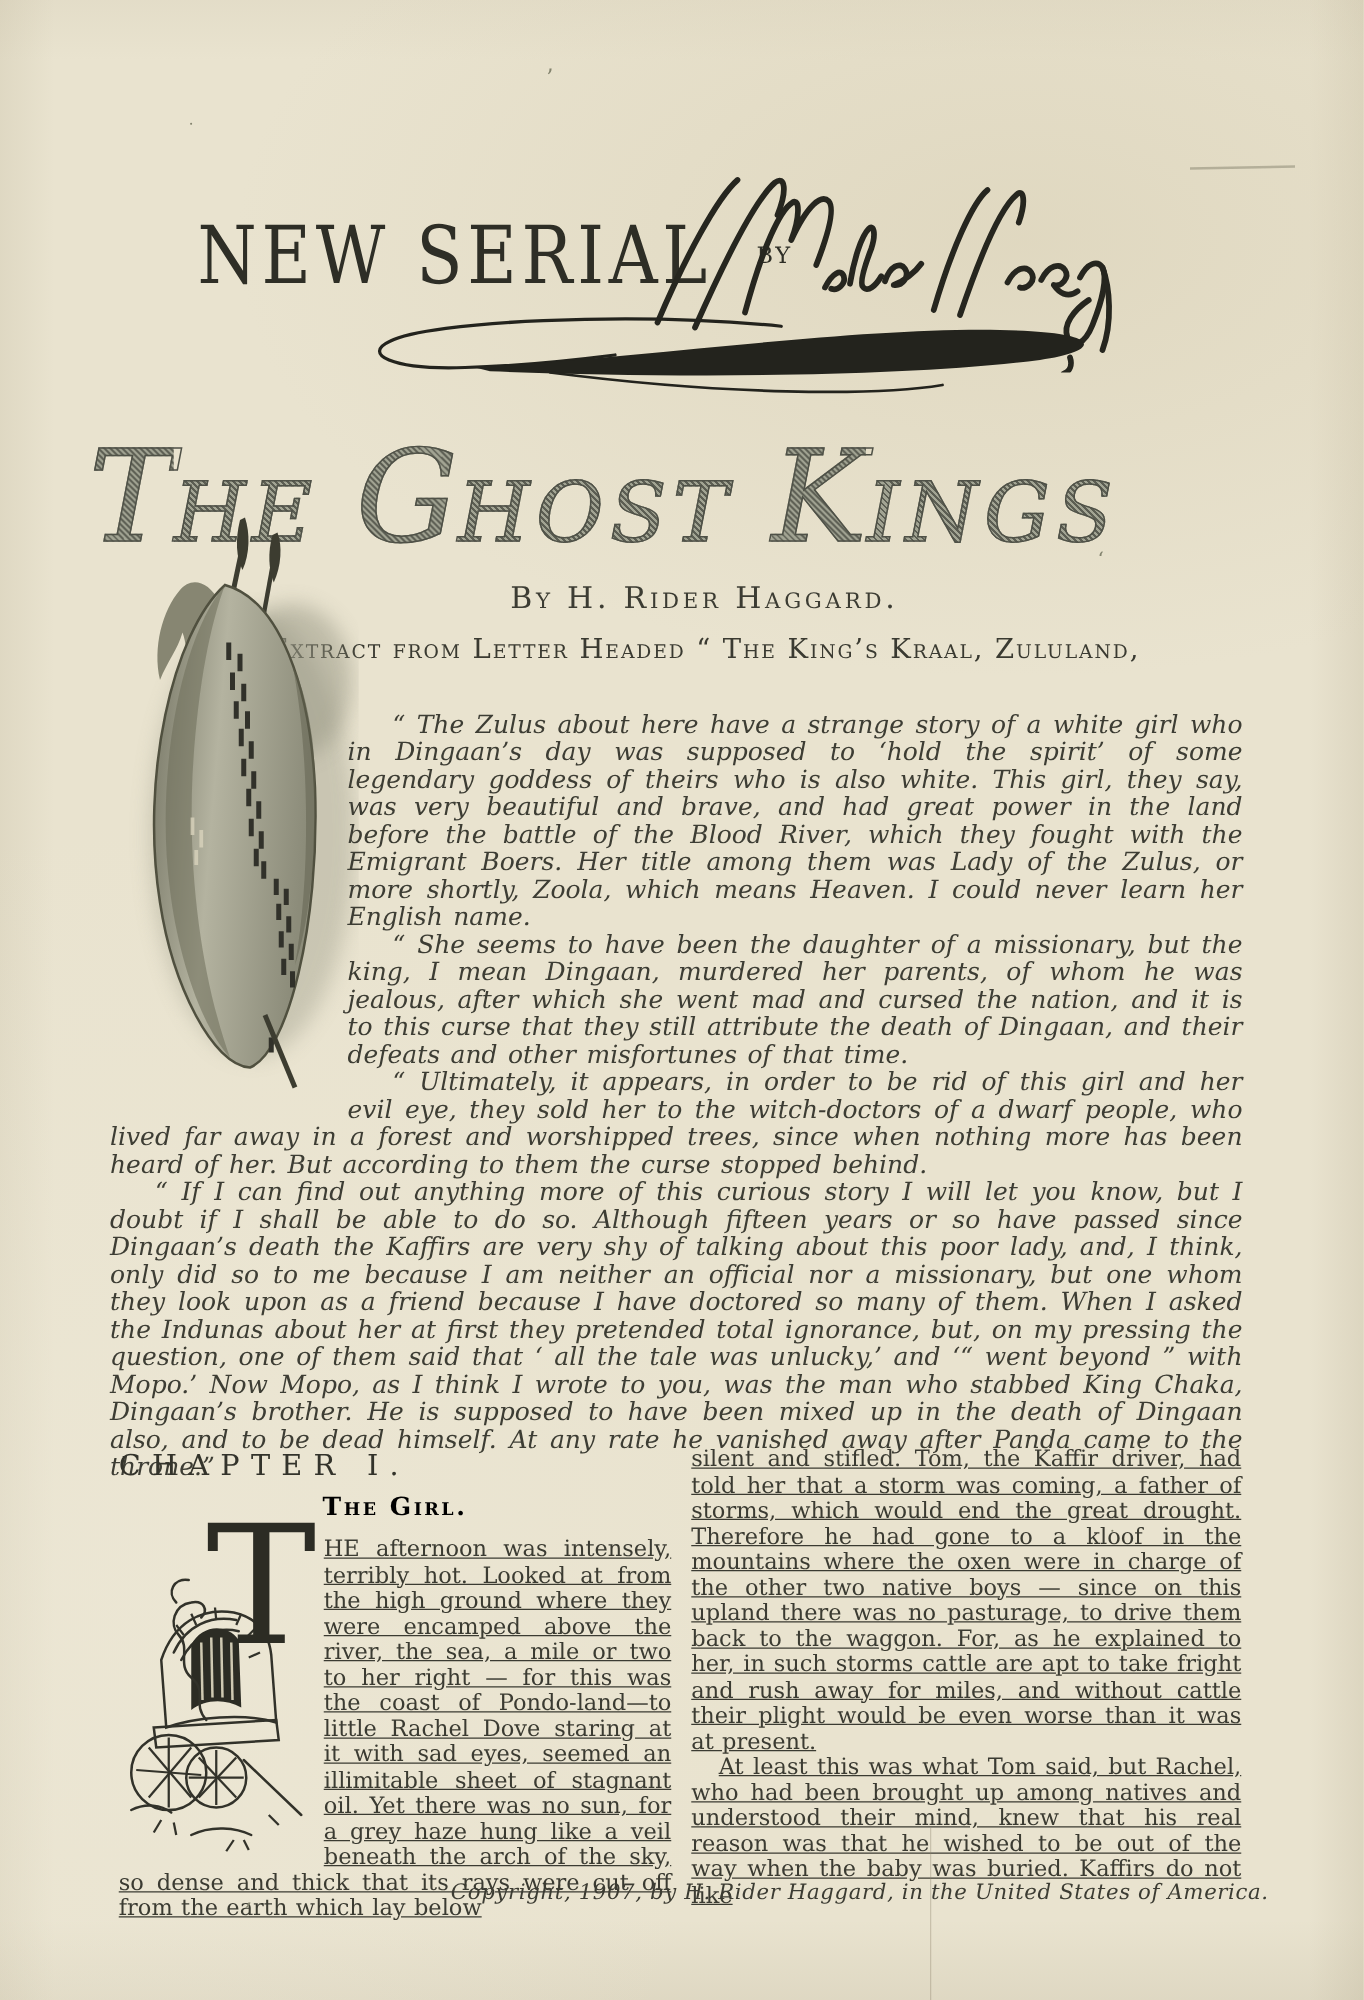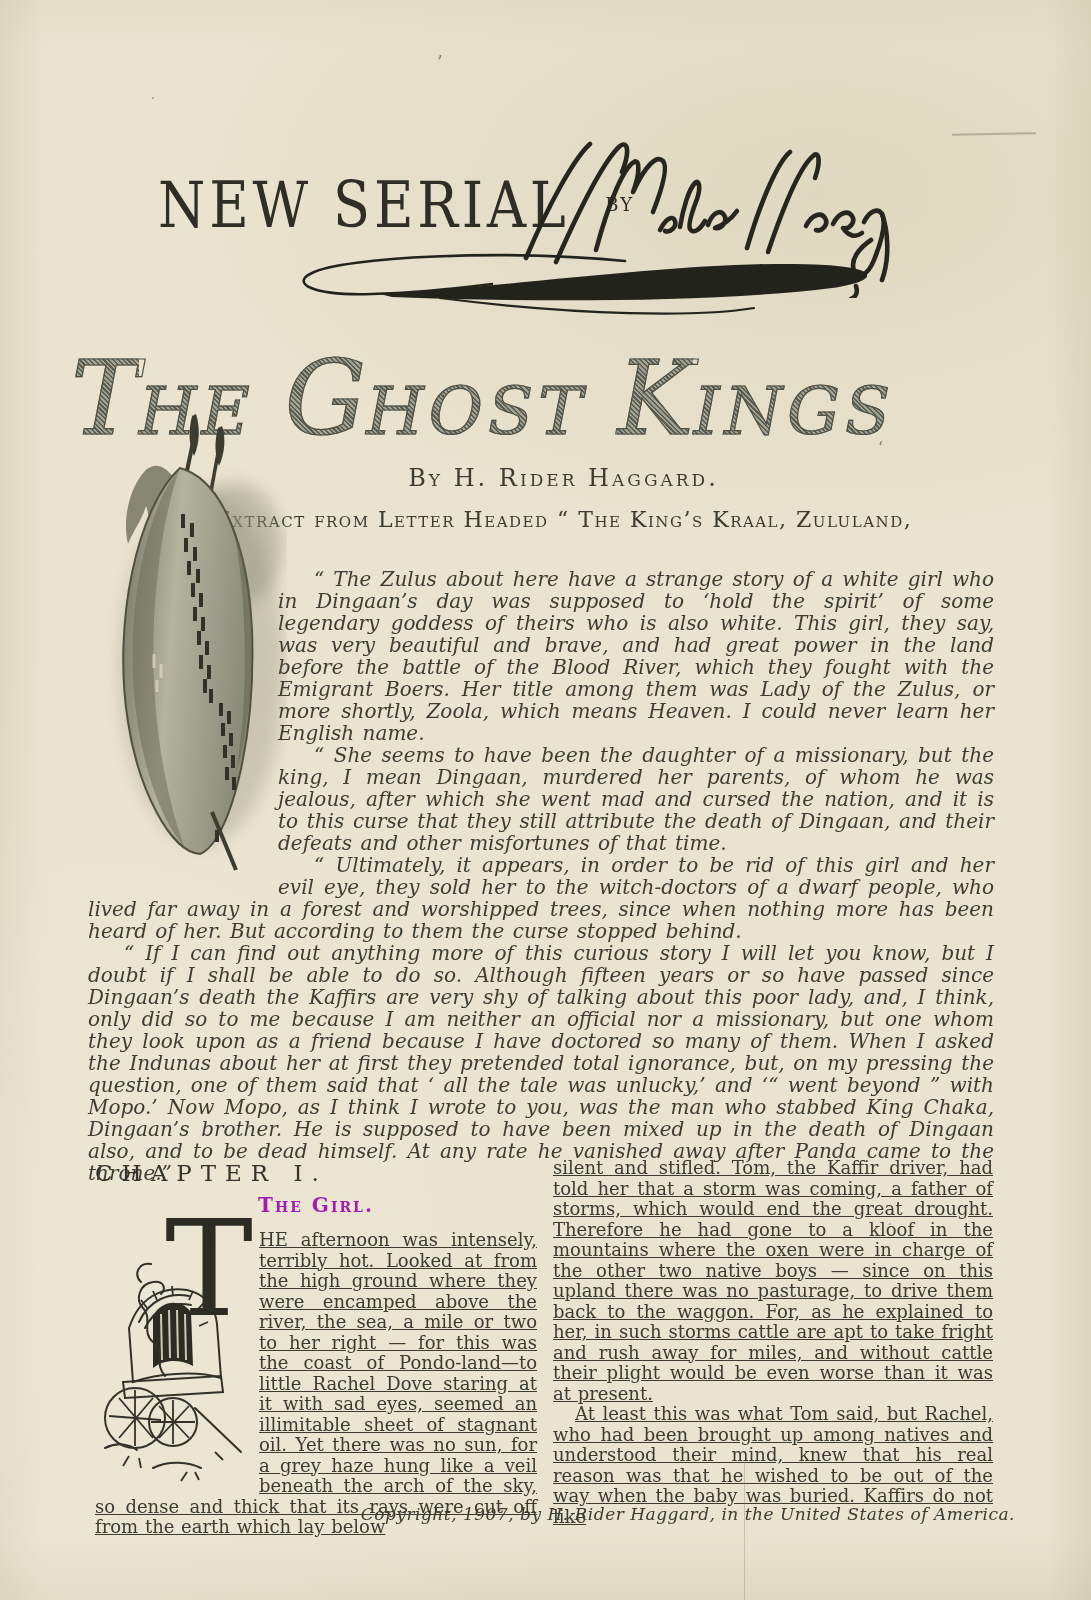--- a/index.html
+++ b/index.html
@@ -56,21 +56,21 @@
     font-style:italic;font-size:20px;line-height:22px;text-align:justify;
     color:#3d3d34;word-spacing:2px;
   }
   .shield-spacer{float:left;width:190px;height:312px;}
   .letter p{margin:0;text-indent:36px;}
 
   
   .col-left{position:absolute;left:95px;top:1160px;width:442px;}
   .col-right{position:absolute;left:553px;top:1158px;width:440px;}
   .chapter-heading{font-size:23px;letter-spacing:9px;margin:0 0 7px 0;color:#33332b;font-weight:500;}
-  .chapter-subtitle{text-align:center;font-variant:small-caps;font-size:20px;letter-spacing:2px;margin:0 0 13px 0;color:#a21caf;}
+  .chapter-subtitle{text-align:center;font-variant:small-caps;font-size:20px;letter-spacing:2px;margin:0 0 13px 0;color:#000000;}
   .body-par{margin:0;font-size:18px;line-height:20.5px;text-align:justify;word-spacing:1px;color:#3b3b32;text-decoration:underline;}
   .col-right .body-par + .body-par{text-indent:22px;}
   .wagon-float{float:left;width:158px;height:252px;position:relative;margin-right:6px;}
   .wagon-svg{position:absolute;left:0;top:26px;width:150px;height:226px;}
   .drop-cap{
     position:absolute;top:-12px;right:0;font-size:132px;line-height:0.78;
     color:#2c2c24;font-weight:500;letter-spacing:0;
   }
 
   .copyright{

